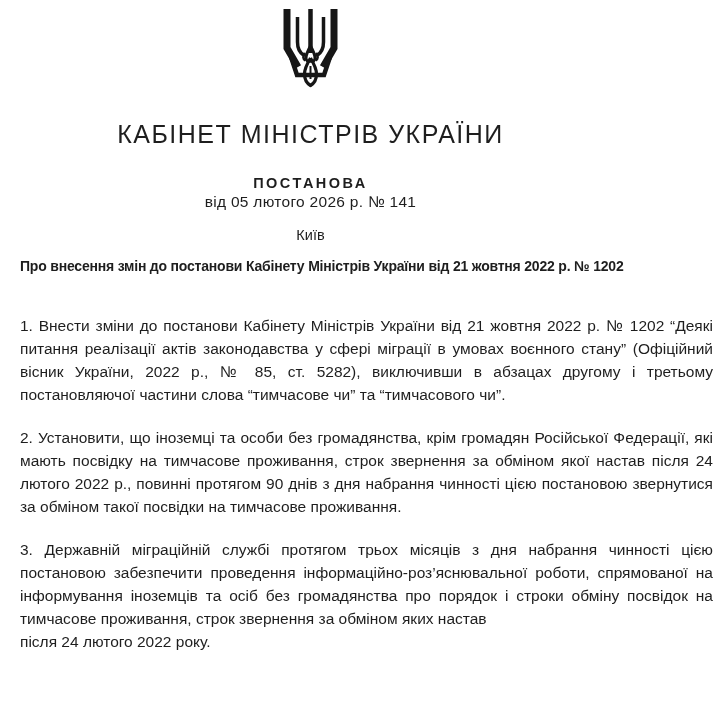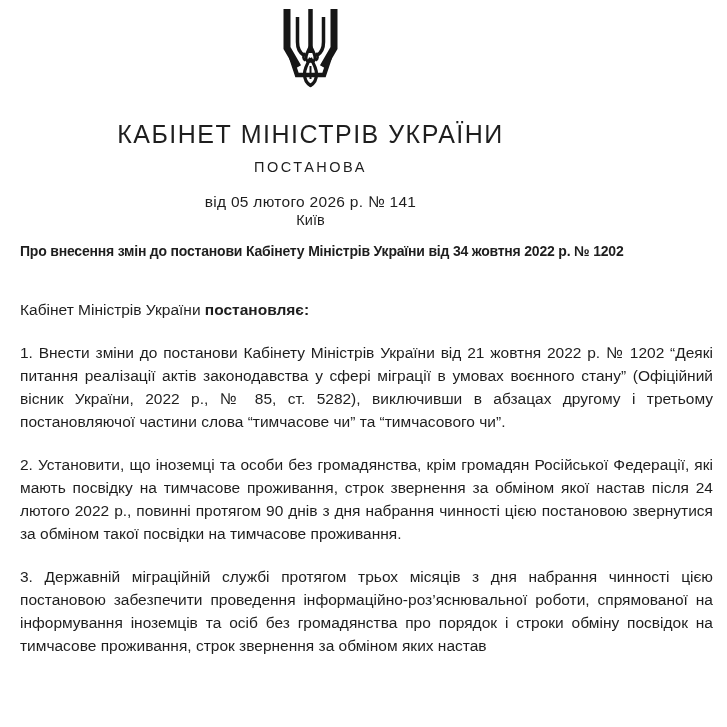--- a/index.html
+++ b/index.html
@@ -21,33 +21,33 @@
   .emblem{display:block;margin:0 auto;}
   .org-name{
     margin:30px 0 0;
     font-size:25px;
     font-weight:400;
     letter-spacing:1.5px;
     line-height:32px;
     white-space:nowrap;
   }
   .doc-type{
-    margin-top:8px;
+    margin-top:24px;
     font-size:14.5px;
-    font-weight:400;
+    font-weight:700;
     letter-spacing:2.5px;
     line-height:18px;
   }
   .date-line{
-    margin-top:16px;
     font-size:15.5px;
     line-height:19px;
     letter-spacing:0.3px;
   }
   .city{
+    margin-top:15px;
     font-size:14.5px;
     line-height:18px;
   }
   .doc-title{
     margin-top:12px;
     font-size:14px;
     font-weight:700;
     letter-spacing:-0.2px;
     line-height:20px;
     white-space:nowrap;
@@ -97,28 +97,27 @@
     </svg>
 
     <h1 class="org-name">КАБІНЕТ МІНІСТРІВ УКРАЇНИ</h1>
 
     <div class="doc-type">ПОСТАНОВА</div>
 
     <div class="date-line">від 05 лютого 2026 р. № 141</div>
 
     <div class="city">Київ</div>
 
-    <div class="doc-title">Про внесення змін до постанови Кабінету Міністрів України від 34 жовтня 2022 р. № 1202</div>
+    <div class="doc-title">Про внесення змін до постанови Кабінету Міністрів України від 21 жовтня 2022 р. № 1202</div>
   </div>
 
   <div class="body-block">
 
-    <div class="intro"><span>Кабінет Міністрів України </span><b>постановляє:</b></div>
 
     <p><span>1. Внести зміни до постанови Кабінету Міністрів України від 21 жовтня 2022 р. № 1202 “Деякі питання реалізації актів законодавства у сфері міграції в умовах воєнного стану” (Офіційний вісник України, 2022 р., № 85, ст. 5282), виключивши в абзацах другому і третьому постановляючої частини слова “тимчасове чи” та “тимчасового чи”.</span></p>
 
     <p><span>2. Установити, що іноземці та особи без громадянства, крім громадян Російської Федерації, які мають посвідку на тимчасове проживання, строк звернення за обміном якої настав після 24 лютого 2022 р., повинні протягом 90 днів з дня набрання чинності цією постановою звернутися за обміном такої посвідки на тимчасове проживання.</span></p>
 
-    <p><span>3. Державній міграційній службі протягом трьох місяців з дня набрання чинності цією постановою забезпечити проведення інформаційно-роз’яснювальної роботи, спрямованої на інформування іноземців та осіб без громадянства про порядок і строки обміну посвідок на тимчасове проживання, строк звернення за обміном яких настав</span><br></p>
+    <p><span>3. Державній міграційній службі протягом трьох місяців з дня набрання чинності цією постановою забезпечити проведення інформаційно-роз’яснювальної роботи, спрямованої на інформування іноземців та осіб без громадянства про порядок і строки обміну посвідок на тимчасове проживання, строк звернення за обміном яких настав</span><br><span>після 24 лютого 2022 року.</span></p>
 
   </div>
 
 </div>
 
 </body></html>

